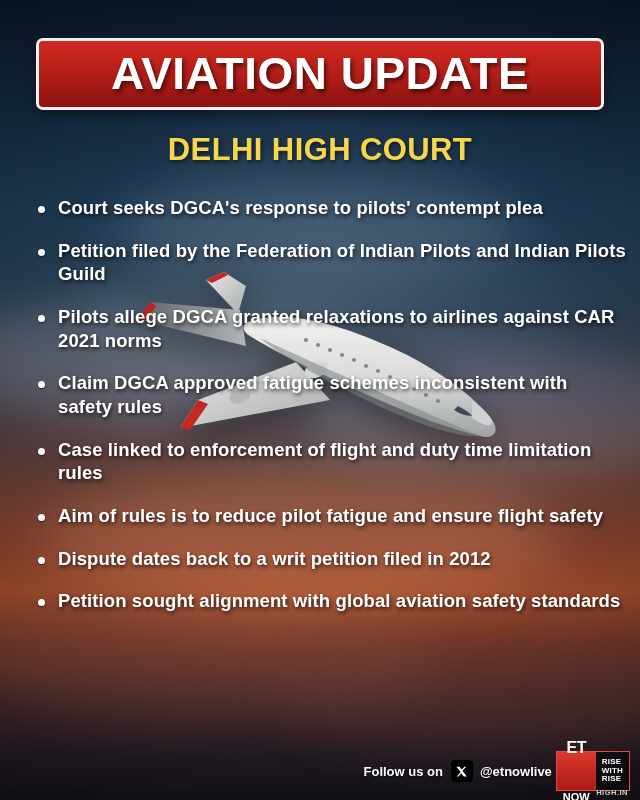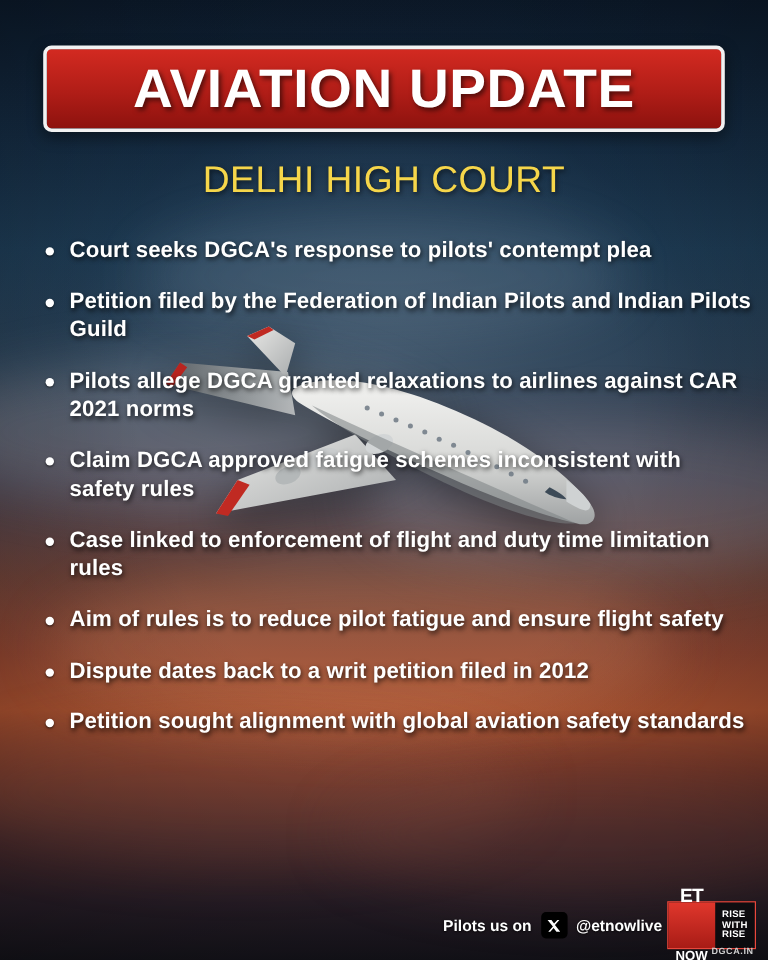--- a/index.html
+++ b/index.html
@@ -73,21 +73,21 @@
     transform: scaleX(1.02);
   }
 
   #subtitle {
     position: absolute;
     top: 132px;
     left: 0; right: 0;
     text-align: center;
     color: #f6d64a;
     font-size: 31px;
-    font-weight: normal;
+    font-weight: bold;
     letter-spacing: 0.4px;
     text-shadow: 1px 2px 4px rgba(0,0,0,0.6);
   }
 
   
   #bullets {
     position: absolute;
     top: 196px;
     left: 26px;
     width: 600px;
@@ -287,34 +287,34 @@
       <span class="dot"></span>
       <span class="btext">Dispute dates back to a writ petition filed in 2012</span>
     </div>
     <div class="bullet">
       <span class="dot"></span>
       <span class="btext">Petition sought alignment with global aviation safety standards</span>
     </div>
   </div>
 
   <div id="footer">
-    <div id="follow-text">Pilots us on</div>
+    <div id="follow-text">Follow us on</div>
     <div id="x-badge">
       <svg width="13" height="13" viewBox="0 0 24 24" aria-hidden="true">
         <path d="M17.5 3h3.1l-6.8 7.8L21.9 21h-5.9l-4.3-5.6L6.6 21H3.5l7.1-8.1L2.4 3h6l4 5.3L17.5 3z" fill="#ffffff"></path>
       </svg>
     </div>
     <div id="handle">@etnowlive</div>
     <div id="logo">
       <div id="logo-left">
         <div id="logo-et">ET</div>
         <div id="logo-now">NOW</div>
       </div>
       <div id="logo-right">
         <div>RISE</div>
         <div>WITH</div>
         <div>RISE</div>
       </div>
     </div>
-    <div id="logo-url">DGCA.IN</div>
+    <div id="logo-url">HIGH.IN</div>
   </div>
 
 </div>
 
 </body></html>

